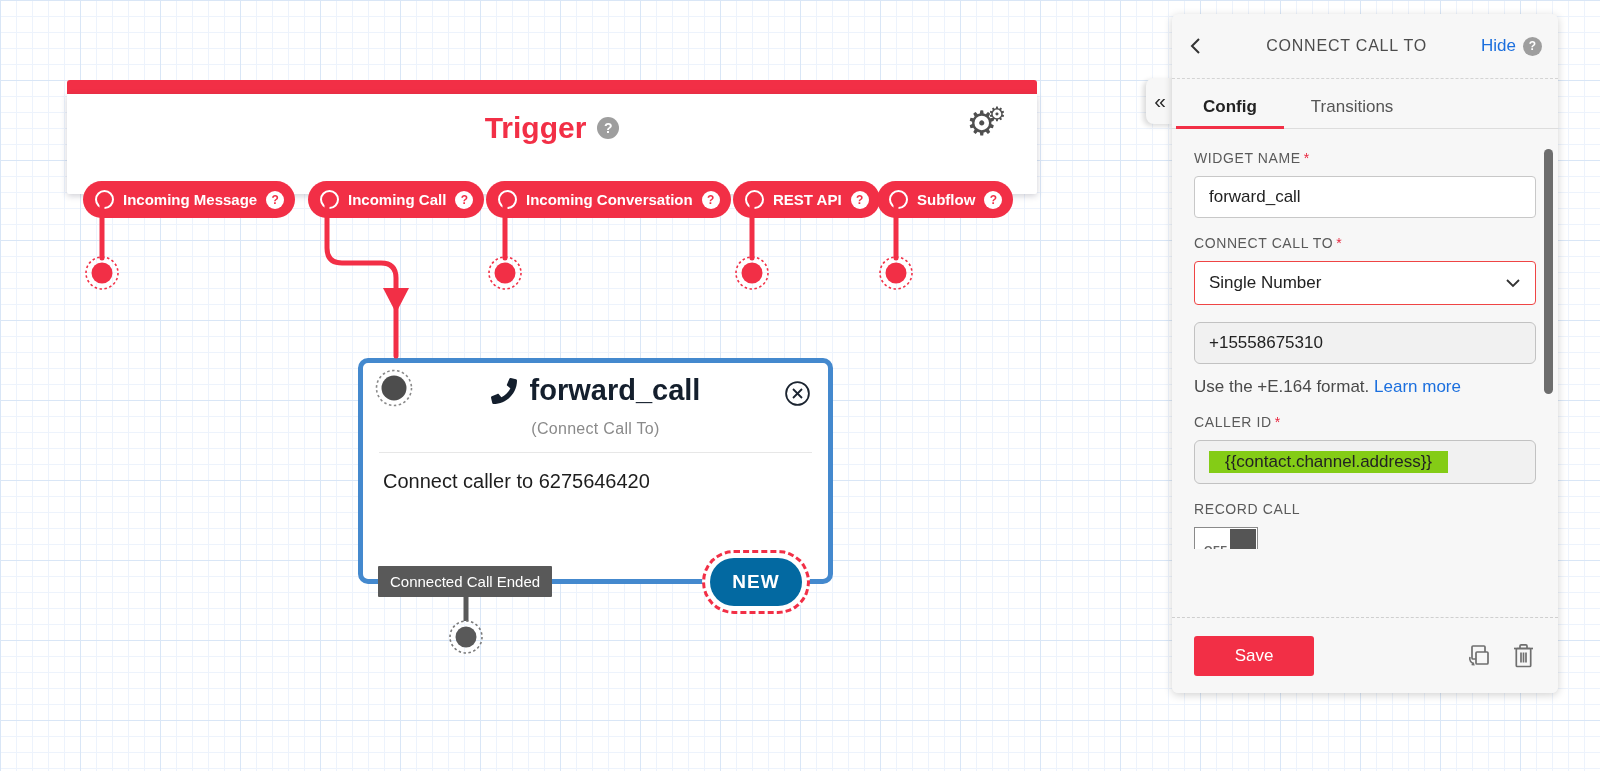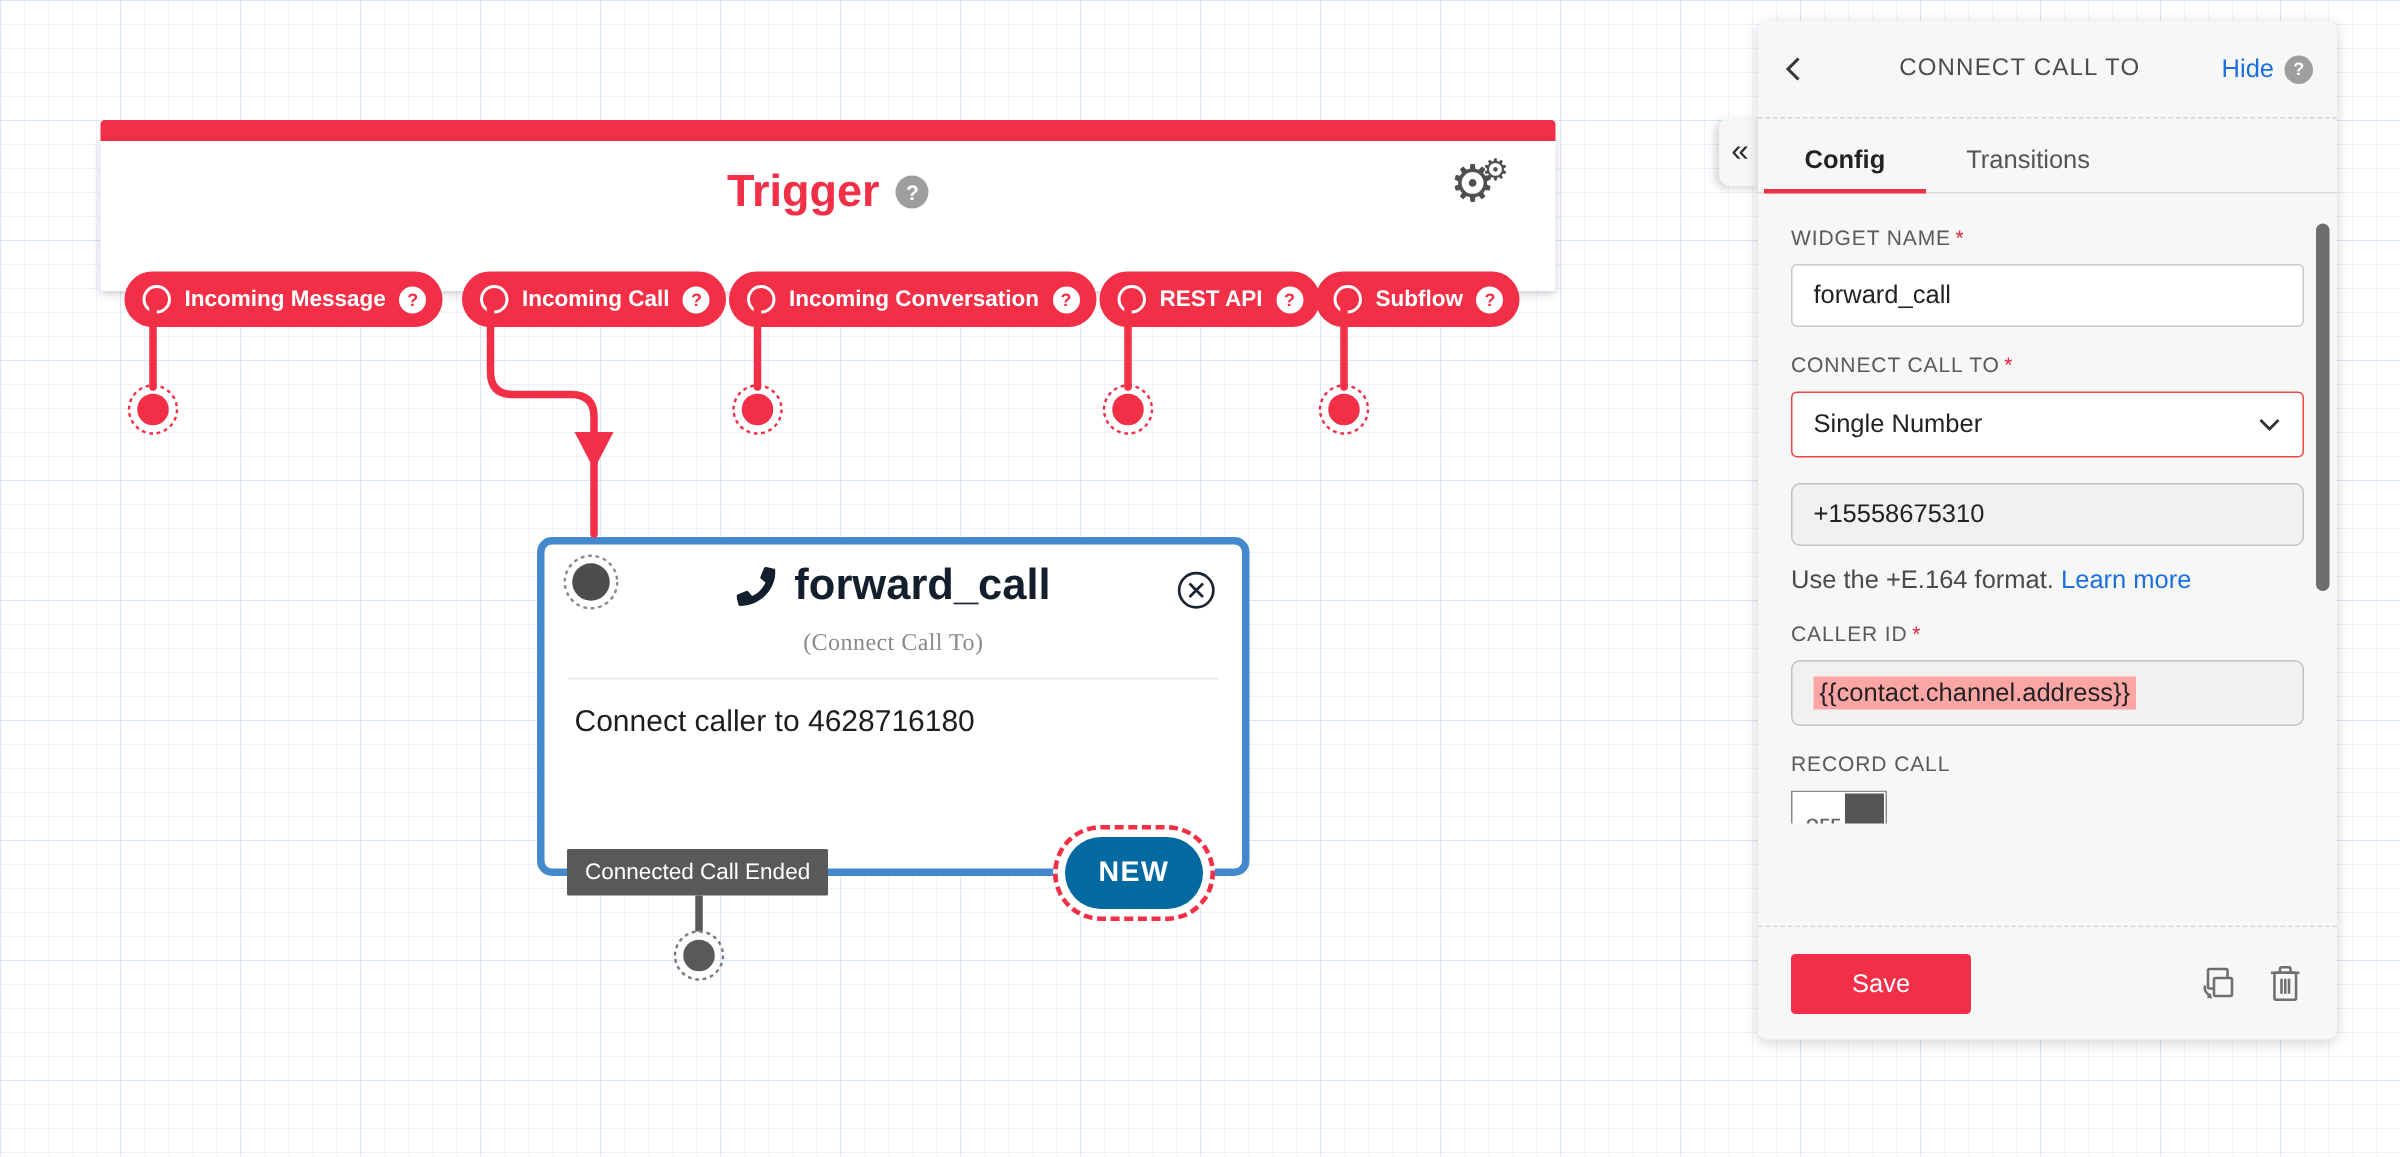--- a/index.html
+++ b/index.html
@@ -41,21 +41,21 @@
   .pill-q{width:18px;height:18px;background:#fff;color:#F22F46;border-radius:50%;font-size:12px;
     font-weight:bold;display:flex;align-items:center;justify-content:center;flex:none;}
   
   .connectors{position:absolute;left:0;top:0;z-index:4;pointer-events:none;}
   
   .fw{position:absolute;left:358px;top:358px;width:475px;height:226px;background:#fff;
     border:5px solid #4489CE;border-radius:10px;box-sizing:border-box;z-index:3;}
   .fw-title{margin-top:11px;display:flex;justify-content:center;align-items:center;gap:13px;
     font-size:29px;font-weight:bold;color:#141f2d;}
   .fw-close{position:absolute;top:17px;right:17px;cursor:pointer;}
-  .fw-sub{text-align:center;color:#8a8a8a;font-size:16px;margin-top:13px;letter-spacing:.3px;font-family:Liberation Serif, serif;}
+  .fw-sub{text-align:center;color:#8a8a8a;font-size:16px;margin-top:13px;letter-spacing:.3px;}
   .fw-div{height:1px;background:#e7e7e7;margin:14px 16px 0;}
   .fw-body{padding:17px 20px 0;font-size:20px;color:#1d1d1d;}
   .fw-trans{position:absolute;left:15px;bottom:-18px;background:#595959;color:#fff;font-size:15px;
     padding:7px 12px;border-radius:1px;white-space:nowrap;}
   .fw-new-outer{position:absolute;right:18px;bottom:-35px;border:3px dashed #F22F46;
     border-radius:34px;padding:5px;background:#fff;}
   .fw-new{width:92px;height:48px;border-radius:24px;background:#0369a1;color:#fff;font-size:19px;
     font-weight:bold;letter-spacing:1px;display:flex;align-items:center;justify-content:center;}
   
   .collapse-tab{position:absolute;left:1146px;top:78px;width:28px;height:46px;background:#f7f7f7;
@@ -77,21 +77,21 @@
   .panel-content{padding:4px 22px 0;}
   .f-label{font-size:14px;color:#5a5a5a;letter-spacing:.6px;margin:17px 0 10px;}
   .req{color:#e8253e;margin-left:3px;}
   .t-input{width:100%;box-sizing:border-box;height:42px;background:#fff;border:1px solid #c8c8c8;
     border-radius:4px;font-size:17px;color:#222;padding:0 14px;font-family:"Liberation Sans",sans-serif;}
   .t-select{height:42px;background:#fff;border:1px solid #ef4444;border-radius:4px;font-size:17px;
     color:#222;padding:0 14px;display:flex;align-items:center;justify-content:space-between;cursor:pointer;}
   .t-readonly{background:#f1f1f1;border:1px solid #c2c2c2;border-radius:6px;}
   .t-div-readonly{height:42px;background:#f1f1f1;border:1px solid #c2c2c2;border-radius:6px;
     font-size:17px;color:#222;padding:0 14px;display:flex;align-items:center;}
-  .hl{background:#fca5a5;padding:1px 4px;}
+  .hl{background:#84cc16;padding:1px 16px;}
   .helper{font-size:17px;color:#4a4a4a;margin:13px 0 2px;}
   .link{color:#1b6fde;cursor:pointer;}
   .toggle-clip{height:22px;overflow:hidden;margin-top:8px;}
   .toggle{width:64px;height:30px;background:#fff;border:1px solid #8a8a8a;position:relative;
     font-size:11px;font-weight:bold;color:#666;display:flex;align-items:flex-end;padding-left:9px;
     box-sizing:border-box;letter-spacing:.5px;}
   .toggle-knob{position:absolute;right:1px;top:1px;width:26px;height:26px;background:#555;}
   .panel-footer{position:absolute;left:0;right:0;bottom:0;height:76px;border-top:1px dashed #cfcfcf;
     display:flex;align-items:center;padding:0 22px;background:#f7f7f7;border-radius:0 0 6px 6px;
     box-sizing:border-box;}
@@ -154,21 +154,21 @@
     </div>
     <div class="fw-close">
       <svg width="27" height="27" viewBox="0 0 27 27" fill="none" stroke="#1b2430" stroke-width="1.8">
           <circle cx="13.5" cy="13.5" r="11.4"></circle>
           <line x1="9" y1="9" x2="18" y2="18"></line>
           <line x1="18" y1="9" x2="9" y2="18"></line>
         </svg>
     </div>
     <div class="fw-sub">(Connect Call To)</div>
     <div class="fw-div"></div>
-    <div class="fw-body">Connect caller to 4628716180</div>
+    <div class="fw-body">Connect caller to 6275646420</div>
     <div class="fw-trans">Connected Call Ended</div>
     <div class="fw-new-outer">
       <div class="fw-new">NEW</div>
     </div>
   </div>
 
   <svg class="connectors" width="1600" height="771" viewBox="0 0 1600 771">
     <g stroke="#F22F46" stroke-width="5" fill="none" stroke-linecap="round">
       <path d="M102 201 V258"></path>
       <path d="M327 201 V248 Q327 263 342 263 H381 Q396 263 396 278 V288"></path>

